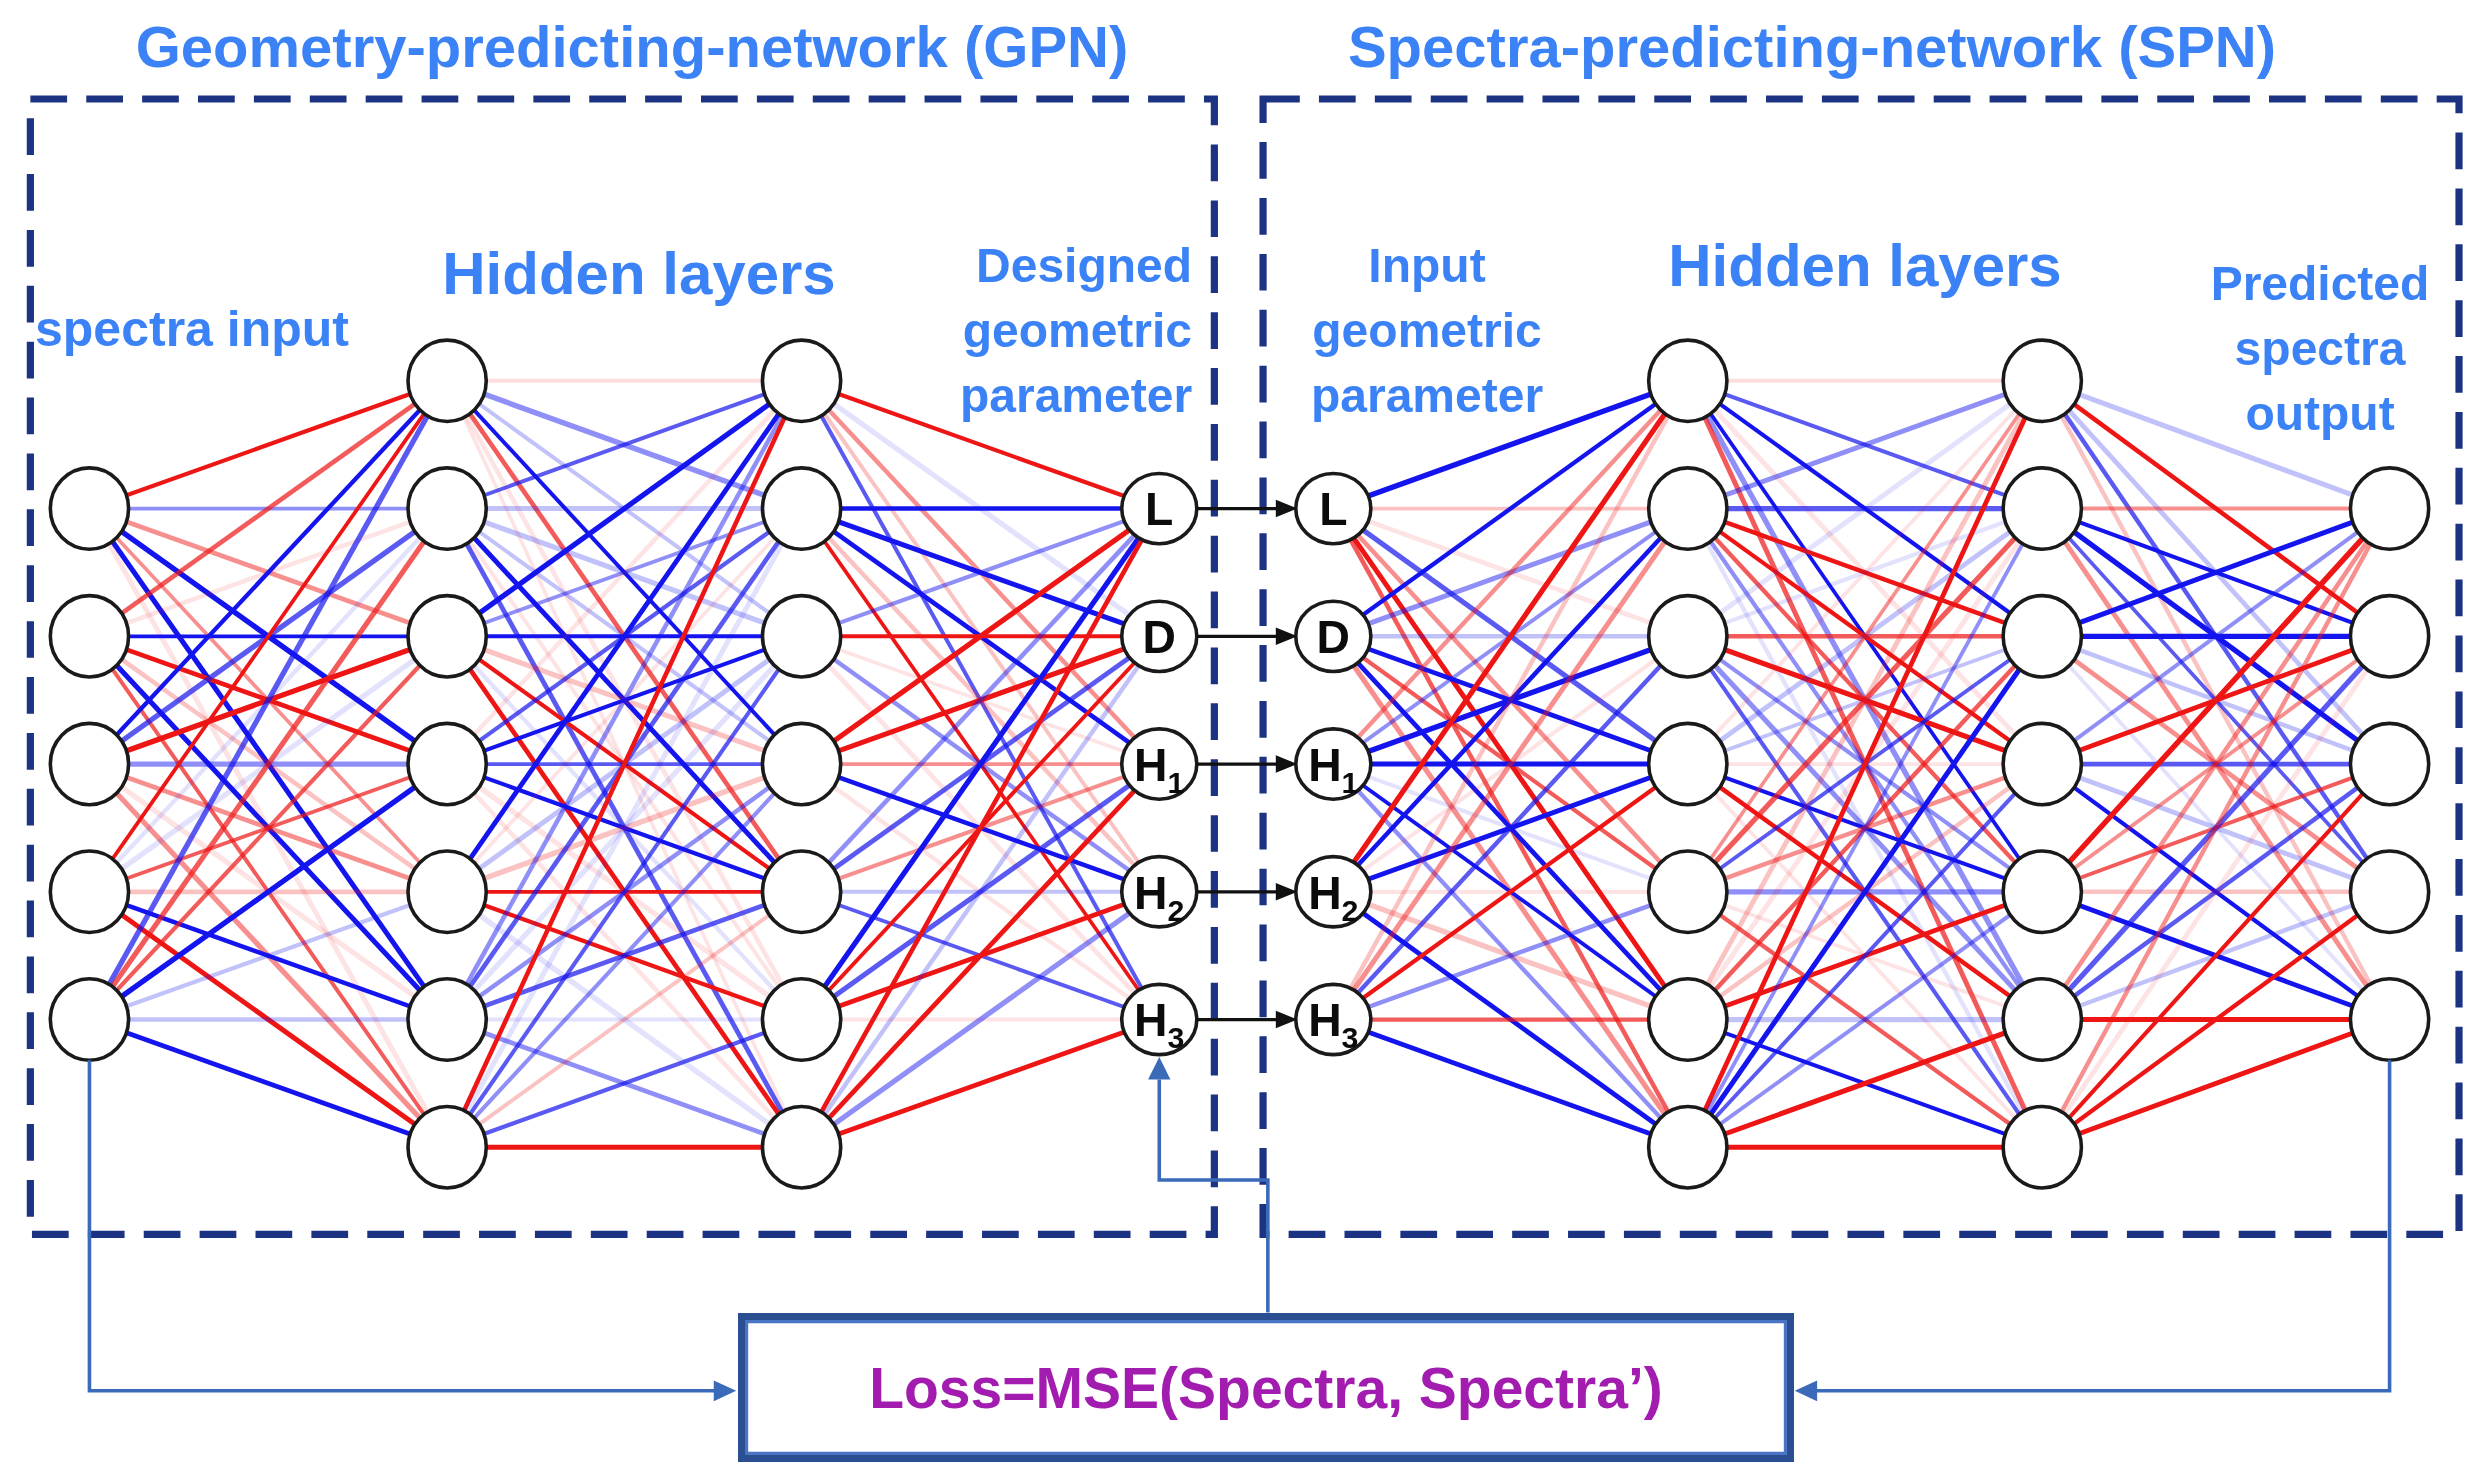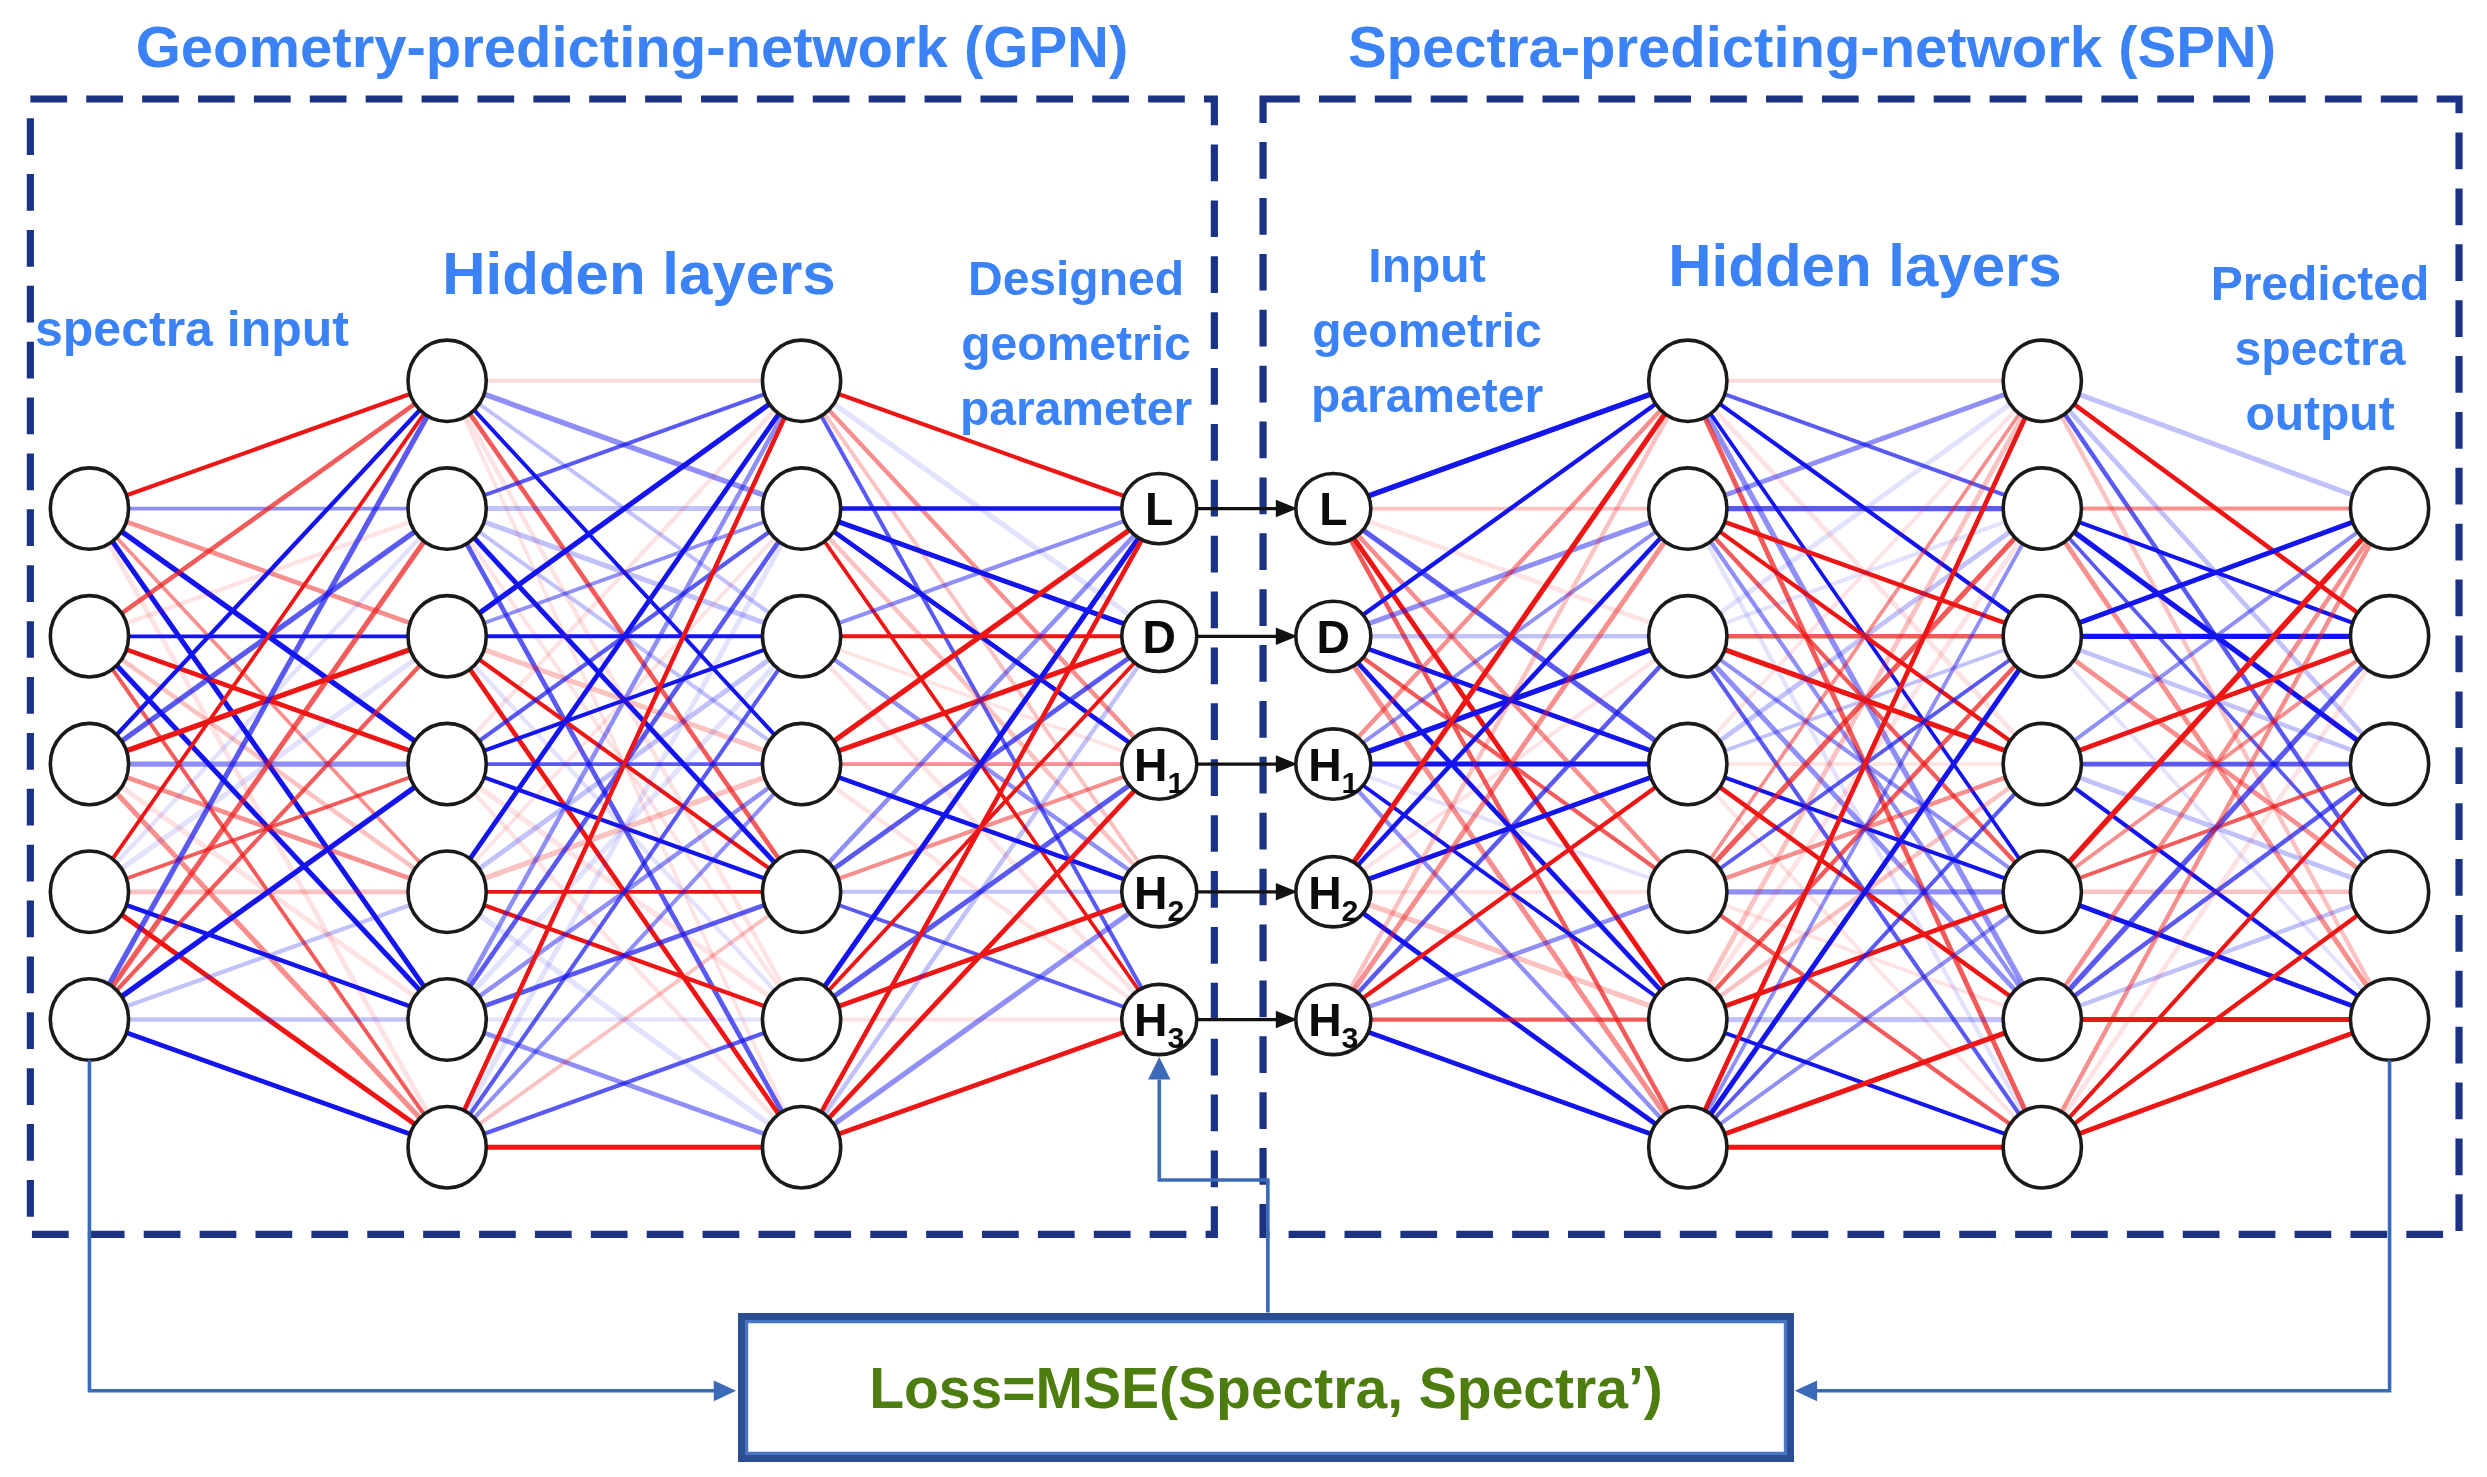--- a/index.html
+++ b/index.html
@@ -28,21 +28,21 @@
     position: absolute;
     left: 738px; top: 1313px;
     width: 1056px; height: 149px;
     box-sizing: border-box;
     border: 7.2px solid #2b4d92;
     box-shadow: inset 0 0 0 3.2px #4a74c4;
     background: #ffffff;
     display: flex; align-items: center; justify-content: center;
     z-index: 2;
   }
-  #loss-box .txt { font-weight: bold; font-size: 57px; color: #4d7c0f; }
+  #loss-box .txt { font-weight: bold; font-size: 57px; color: #a21caf; }
 </style>
 </head>
 <body>
 
 <svg id="net-svg" width="2487" height="1477" viewBox="0 0 3115 1850">
     <rect x="38" y="124" width="1483" height="1422" fill="none" stroke="#1c3282" stroke-width="9" stroke-dasharray="46 24"></rect>
     <rect x="1582" y="124" width="1498" height="1422" fill="none" stroke="#1c3282" stroke-width="9" stroke-dasharray="46 24"></rect>
     <line x1="112" y1="637" x2="560" y2="477" stroke="#ee1515" stroke-opacity="1" stroke-width="5.193337561935186"></line>
     <line x1="112" y1="637" x2="560" y2="637" stroke="#1414ee" stroke-opacity="0.48" stroke-width="4.819162521185353"></line>
     <line x1="112" y1="637" x2="560" y2="797" stroke="#ee1515" stroke-opacity="0.48" stroke-width="5.869903426431119"></line>
@@ -359,21 +359,21 @@
 
 <div class="lbl title" style="left:632px; top:46px;">Geometry-predicting-network (GPN)</div>
 <div class="lbl title" style="left:1812px; top:46px;">Spectra-predicting-network (SPN)</div>
 
 <div class="lbl col2" style="left:192px; top:329px;">
   <div>spectra input</div>
 </div>
 
 <div class="lbl hid" style="left:639px; top:273px;">Hidden layers</div>
 
-<div class="lbl col3" style="left:1076px; top:343px;">
+<div class="lbl col3" style="left:1076px; top:330px;text-align:right;">
   <div>Designed</div>
   <div>geometric</div>
   <div>parameter</div>
 </div>
 
 <div class="lbl col3" style="left:1427px; top:330px;">
   <div>Input</div>
   <div>geometric</div>
   <div>parameter</div>
 </div>

